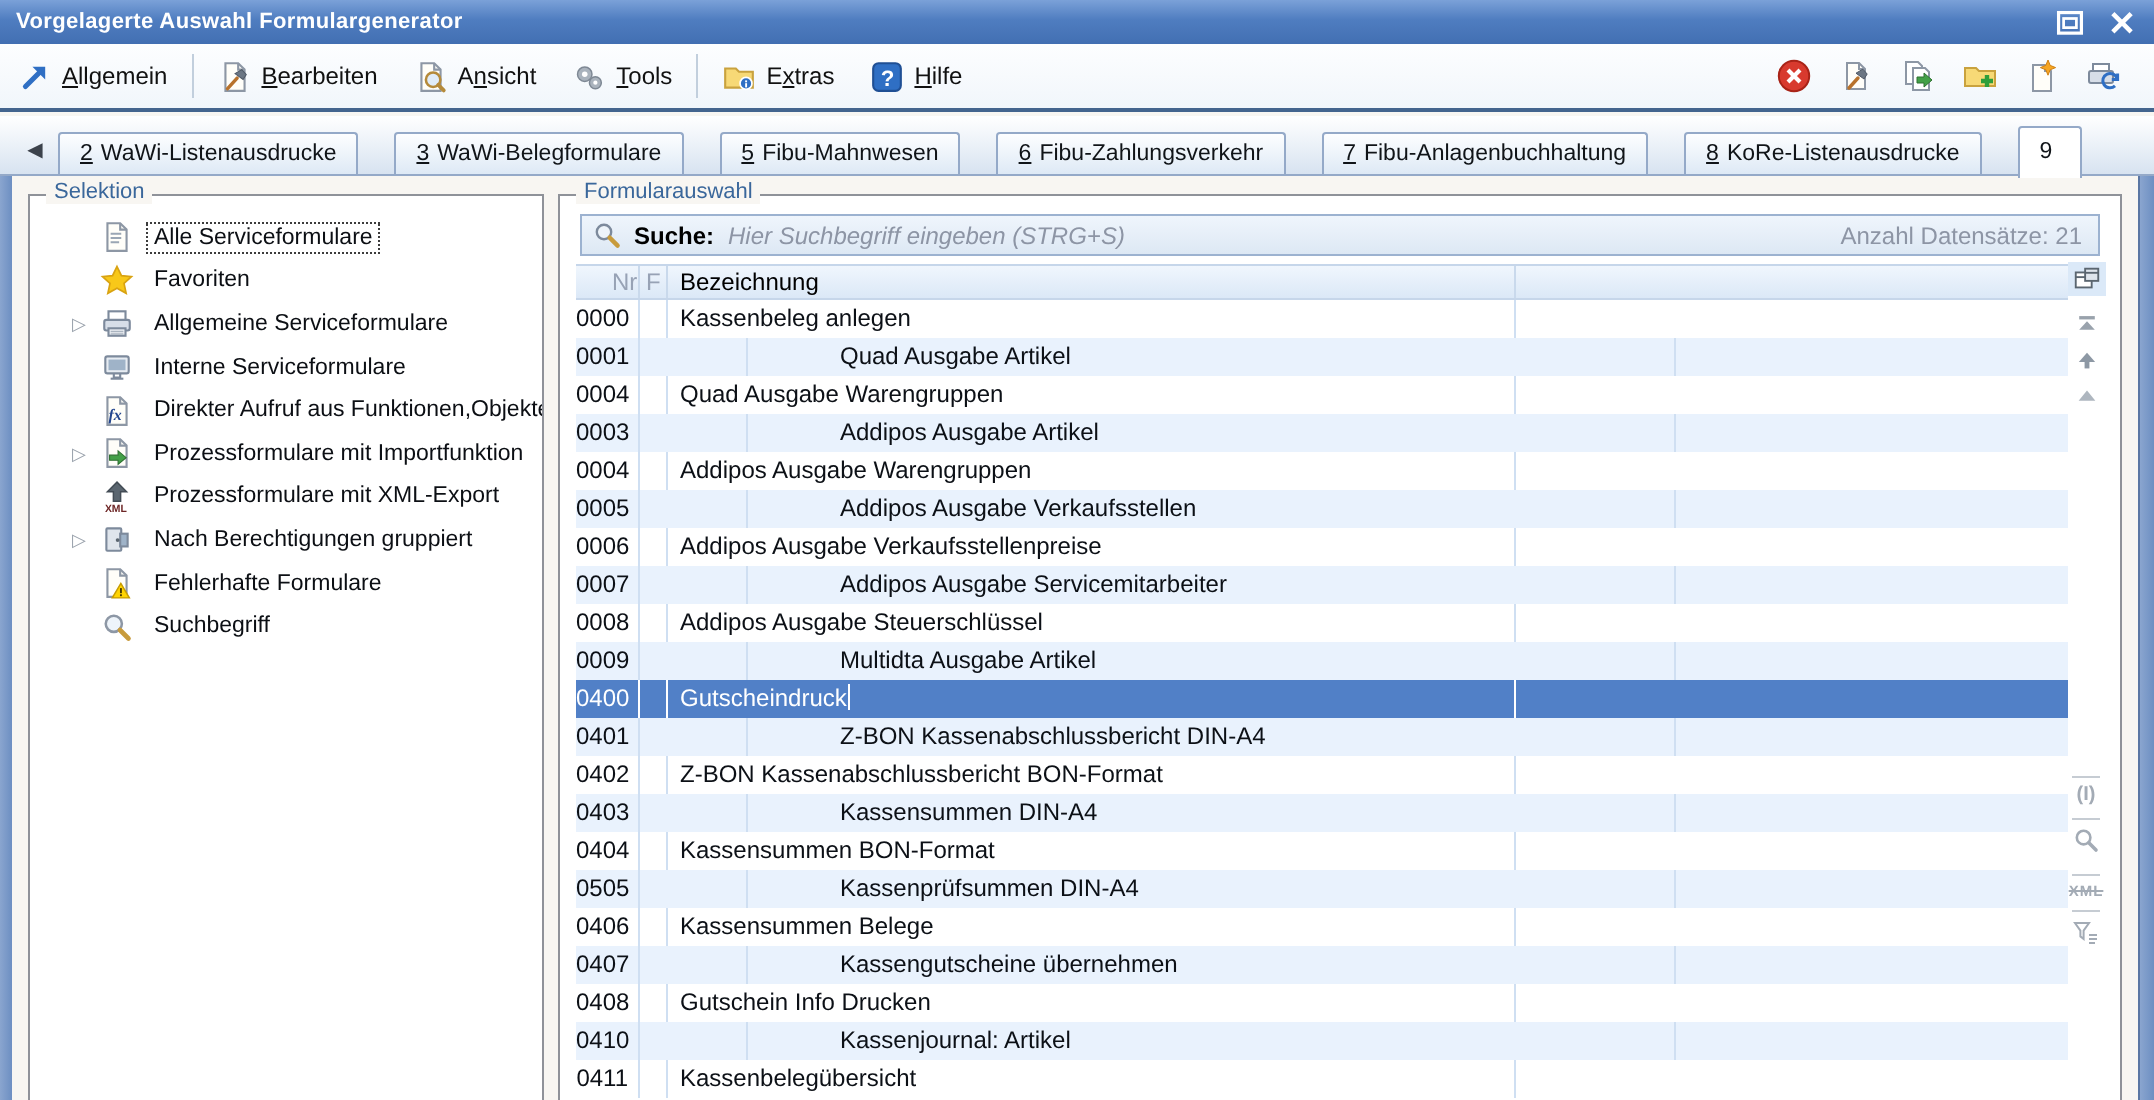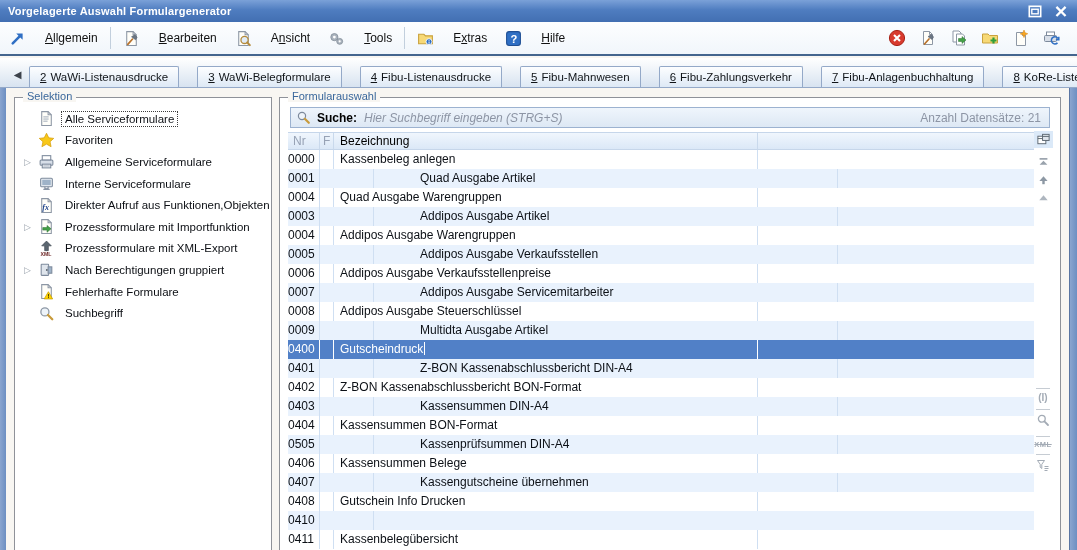--- a/index.html
+++ b/index.html
@@ -12,21 +12,21 @@
     background:linear-gradient(#7ba1d8 0%, #4f7dc0 45%, #426fb2 100%);
     display:flex; align-items:center; }
   .titlebar .title { color:#fff; font-weight:bold; font-size:11px; padding-left:8px; letter-spacing:0.2px; }
   .win-controls { position:absolute; right:8px; top:0; height:22px; display:flex; align-items:center; gap:10px; }
   .win-btn { width:16px; height:15px; display:flex; align-items:center; justify-content:center; cursor:default; }
 
   
   .menubar { position:absolute; left:0; top:22px; width:1077px; height:34px;
     background:linear-gradient(#fdfeff,#f1f6fb); border-bottom:2px solid #44658e;
     display:flex; align-items:center; }
-  .menu-item { display:flex; align-items:center; gap:19px; padding:0 9px; height:26px; font-size:12px; color:#111; cursor:default; }
+  .menu-item { display:flex; align-items:center; gap:5px; padding:0 9px; height:26px; font-size:12px; color:#111; cursor:default; }
   .menu-item u { text-decoration:underline; }
   .mi-icon { width:17px; height:17px; display:inline-flex; }
   .mi-icon svg { width:17px; height:17px; }
   .menu-sep { width:1px; height:22px; background:#c2cfdd; margin:0 3px; }
   .tool-icons { position:absolute; right:16px; top:0; height:32px; display:flex; align-items:center; gap:13px; }
   .tool-btn { width:18px; height:18px; display:inline-flex; cursor:default; }
   .tool-btn svg { width:18px; height:18px; }
 
   
   .tabstrip { position:absolute; left:0; top:58px; width:1077px; height:30px;
@@ -46,21 +46,21 @@
   .side-border { position:absolute; top:88px; bottom:0; background:linear-gradient(90deg,#8aa5cf,#6d8fc2); z-index:5; }
   .side-border.left { left:0; width:6px; }
   .side-border.right { right:0; width:8px; border-left:1px solid #5a76a3; }
 
   .groupbox { position:absolute; border:1px solid #8f9299; background:#fff; }
   .groupbox-label { position:absolute; top:-8px; left:8px; font-size:11px; color:#3a679b; background:#f8f6f2; padding:0 4px; white-space:nowrap; }
   .gb-selektion { left:14px; top:9px; width:258px; height:460px; }
   .gb-formular  { left:279px; top:9px; width:782px; height:460px; }
 
   
-  .tree { position:absolute; left:0; top:10px; right:0; }
+  .tree { position:absolute; left:12px; top:10px; right:0; }
   .tree-item { display:flex; align-items:center; height:21.6px; padding-left:9px; font-size:11.5px; color:#0c0f14; cursor:default; overflow:hidden; white-space:nowrap; }
   .tree-exp { width:14px; font-size:9px; color:#9aa2ac; flex:0 0 14px; }
   .tree-ic { width:17px; height:17px; flex:0 0 17px; margin-right:7px; display:inline-flex; }
   .tree-ic svg { width:17px; height:17px; }
   .tree-label { padding:1px 3px; }
   .tree-label.focused { outline:1px dotted #3c3c3c; }
 
   
   .searchbar { position:absolute; left:10px; top:9px; width:760px; height:21px;
     background:linear-gradient(#eff5fc,#dde8f4); border:1px solid #9cb2d0;
@@ -69,21 +69,21 @@
   .search-ic svg { width:15px; height:15px; }
   .search-label { font-weight:bold; color:#000; margin-right:7px; }
   .search-placeholder { font-style:italic; color:#8d95a5; }
   .search-count { margin-left:auto; color:#8d95a5; padding-right:8px; }
 
   
   .thead { position:absolute; left:8px; top:34px; width:746px; height:18px; display:flex;
     background:linear-gradient(#f0f6fd,#dbe8f7); border-top:1px solid #c6d6ea; border-bottom:1px solid #c6d6ea;
     font-size:12px; line-height:16px; }
   .th { border-right:1px solid #c9d9ec; }
-  .th-nr { width:32px; color:#97a2b5; padding-left:5px; }
+  .th-nr { width:32px; color:#97a2b5; padding-left:18px; }
   .th-f { width:14px; color:#97a2b5; padding-left:3px; }
   .th-bez { width:424px; color:#000; padding-left:6px; }
   .th-rest { flex:1; border-right:none; }
 
   .tbody { position:absolute; left:8px; top:52px; width:746px; bottom:0; overflow:hidden; }
   .trow { display:flex; height:19px; line-height:19px; font-size:12px; color:#0c1016; cursor:default; }
   .trow.alt { background:#e9f2fd;gap:40px; }
   .trow > div { border-right:1px solid #cfdff2; }
   .cell-nr { width:32px; text-align:right; padding-right:5px; }
   .cell-f { width:14px; }
@@ -245,21 +245,20 @@
           </svg>
         </span>
       </div>
   </div>
 
   <div class="tabstrip">
     <span class="tab-prev">◀</span>
     <div class="tabs">
         <div class="tab"><span class="tab-num u">2</span><span>WaWi-Listenausdrucke</span></div>
         <div class="tab"><span class="tab-num u">3</span><span>WaWi-Belegformulare</span></div>
-        <div class="tab"><span class="tab-num u">4</span><span>Fibu-Listenausdrucke</span></div>
         <div class="tab"><span class="tab-num u">5</span><span>Fibu-Mahnwesen</span></div>
         <div class="tab"><span class="tab-num u">6</span><span>Fibu-Zahlungsverkehr</span></div>
         <div class="tab"><span class="tab-num u">7</span><span>Fibu-Anlagenbuchhaltung</span></div>
         <div class="tab"><span class="tab-num u">8</span><span>KoRe-Listenausdrucke</span></div>
         <div class="tab active"><span class="tab-num">9</span></div>
       </div>
   </div>
 
   <div class="content">
 
@@ -512,20 +511,21 @@
           </div>
           <div class="trow">
             <div class="cell-nr">0408</div>
             <div class="cell-f"></div>
             <div class="cell-bez">Gutschein Info Drucken</div>
             <div class="cell-rest"></div>
           </div>
           <div class="trow alt">
             <div class="cell-nr">0410</div>
             <div class="cell-f"></div>
+            <div class="cell-bez">Kassenjournal: Artikel</div>
             <div class="cell-rest"></div>
           </div>
           <div class="trow">
             <div class="cell-nr">0411</div>
             <div class="cell-f"></div>
             <div class="cell-bez">Kassenbelegübersicht</div>
             <div class="cell-rest"></div>
           </div>
         </div>
 

